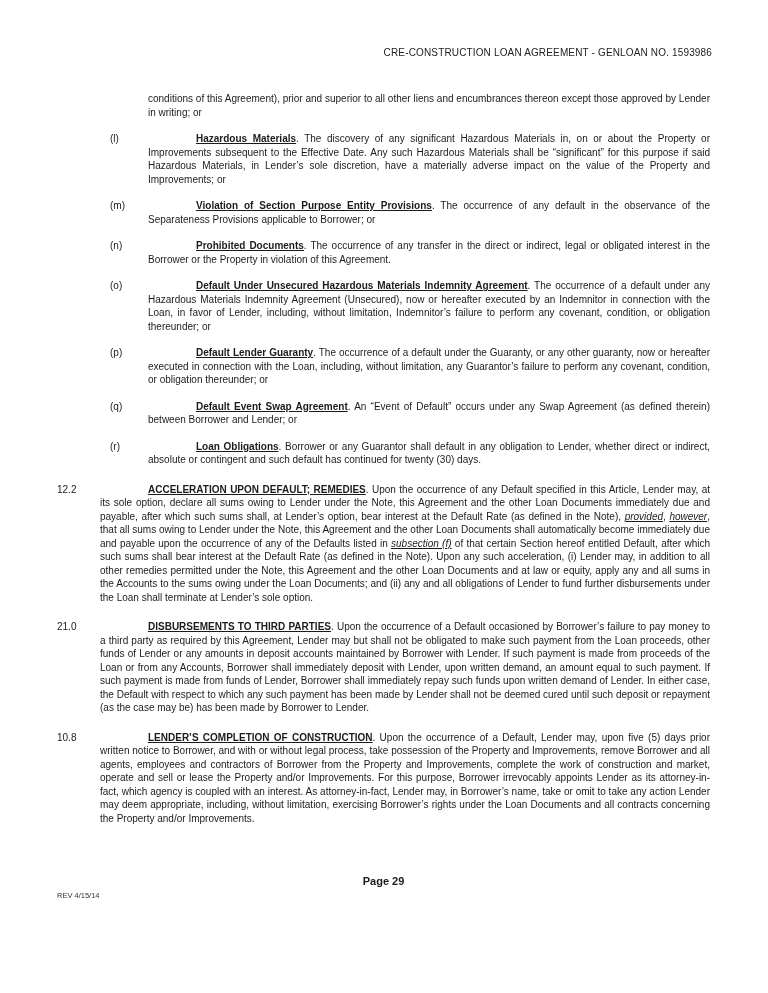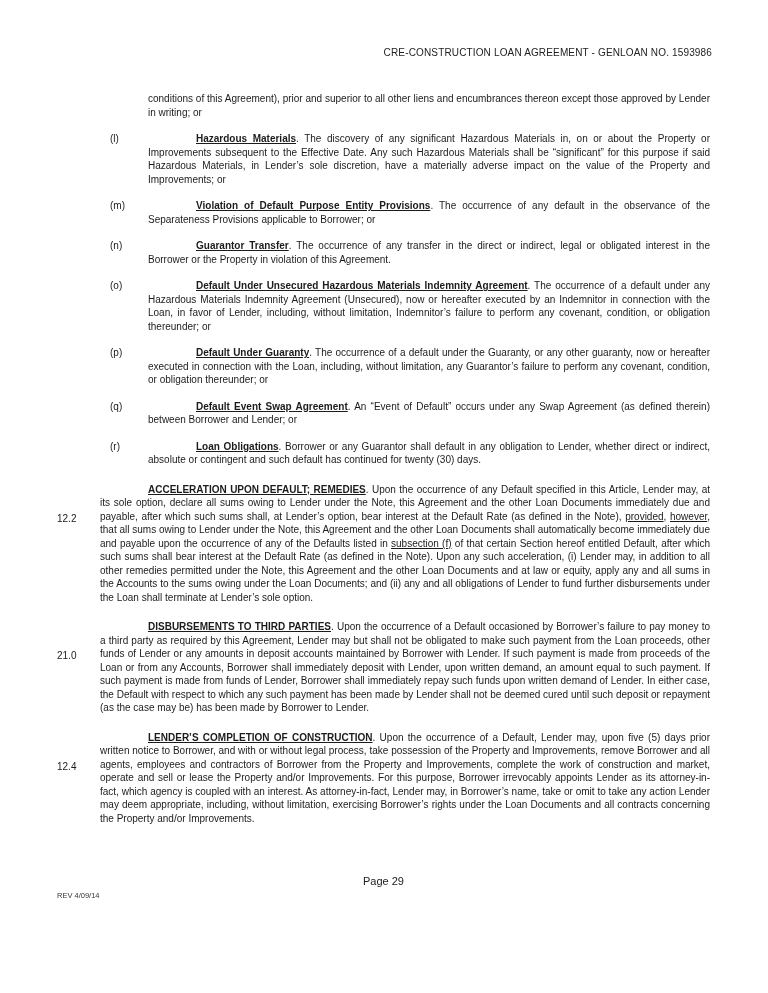--- a/index.html
+++ b/index.html
@@ -53,41 +53,42 @@
     width: 562px;
     text-align: justify;
   }
   .section {
     display: flex;
     margin-top: 16px;
   }
   .sec-label {
     flex: none;
     width: 43px;
-    margin-top: 29px;
   }
   .sec-text {
     width: 610px;
     text-align: justify;
   }
   .hu {
     font-weight: bold;
     text-decoration: underline;
     padding-left: 48px;
   }
   .u {
     text-decoration: underline;
+    font-style: italic;
   }
   .footer-page {
     position: absolute;
     left: 57px;
     top: 875px;
     width: 653px;
     text-align: center;
     font-size: 11px;
+    font-weight: bold;
   }
   .footer-rev {
     position: absolute;
     left: 57px;
     top: 891px;
     font-size: 7.5px;
     color: #333;
   }
 </style>
 </head>
@@ -103,36 +104,36 @@
   <div class="content">
     <p class="intro">conditions of this Agreement), prior and superior to all other liens and encumbrances thereon except those approved by Lender in writing; or</p>
     <div id="subitems">
   <div class="subitem">
     <span class="si-label">(l)</span>
     <span class="si-text"><span class="hu">Hazardous Materials</span><span>.  The discovery of any significant Hazardous Materials in, on or about the Property or Improvements subsequent to the Effective Date.  Any such Hazardous Materials shall be “significant” for this purpose if said Hazardous Materials, in Lender’s sole discretion, have a materially adverse impact on the value of the Property and Improvements; or</span></span>
   </div>
 
   <div class="subitem">
     <span class="si-label">(m)</span>
-    <span class="si-text"><span class="hu">Violation of Default Purpose Entity Provisions</span><span>.  The occurrence of any default in the observance of the Separateness Provisions applicable to Borrower; or</span></span>
+    <span class="si-text"><span class="hu">Violation of Section Purpose Entity Provisions</span><span>.  The occurrence of any default in the observance of the Separateness Provisions applicable to Borrower; or</span></span>
   </div>
 
   <div class="subitem">
     <span class="si-label">(n)</span>
-    <span class="si-text"><span class="hu">Guarantor Transfer</span><span>.  The occurrence of any transfer in the direct or indirect, legal or obligated interest in the Borrower or the Property in violation of this Agreement.</span></span>
+    <span class="si-text"><span class="hu">Prohibited Documents</span><span>.  The occurrence of any transfer in the direct or indirect, legal or obligated interest in the Borrower or the Property in violation of this Agreement.</span></span>
   </div>
 
   <div class="subitem">
     <span class="si-label">(o)</span>
     <span class="si-text"><span class="hu">Default Under Unsecured Hazardous Materials Indemnity Agreement</span><span>.  The occurrence of a default under any Hazardous Materials Indemnity Agreement (Unsecured), now or hereafter executed by an Indemnitor in connection with the Loan, in favor of Lender, including, without limitation, Indemnitor’s failure to perform any covenant, condition, or obligation thereunder; or</span></span>
   </div>
 
   <div class="subitem">
     <span class="si-label">(p)</span>
-    <span class="si-text"><span class="hu">Default Under Guaranty</span><span>.  The occurrence of a default under the Guaranty, or any other guaranty, now or hereafter executed in connection with the Loan, including, without limitation, any Guarantor’s failure to perform any covenant, condition, or obligation thereunder; or</span></span>
+    <span class="si-text"><span class="hu">Default Lender Guaranty</span><span>.  The occurrence of a default under the Guaranty, or any other guaranty, now or hereafter executed in connection with the Loan, including, without limitation, any Guarantor’s failure to perform any covenant, condition, or obligation thereunder; or</span></span>
   </div>
 
   <div class="subitem">
     <span class="si-label">(q)</span>
     <span class="si-text"><span class="hu">Default Event Swap Agreement</span><span>.  An “Event of Default” occurs under any Swap Agreement (as defined therein) between Borrower and Lender; or</span></span>
   </div>
 
   <div class="subitem">
     <span class="si-label">(r)</span>
     <span class="si-text"><span class="hu">Loan Obligations</span><span>.  Borrower or any Guarantor shall default in any obligation to Lender, whether direct or indirect, absolute or contingent and such default has continued for twenty (30) days.</span></span>
@@ -143,22 +144,22 @@
     <span class="sec-label">12.2</span>
     <span class="sec-text"><span class="hu">ACCELERATION UPON DEFAULT; REMEDIES</span><span>.  Upon the occurrence of any Default specified in this Article, Lender may, at its sole option, declare all sums owing to Lender under the Note, this Agreement and the other Loan Documents immediately due and payable, after which such sums shall, at Lender’s option, bear interest at the Default Rate (as defined in the Note), </span><span class="u">provided</span><span>, </span><span class="u">however</span><span>, that all sums owing to Lender under the Note, this Agreement and the other Loan Documents shall automatically become immediately due and payable upon the occurrence of any of the Defaults listed in </span><span class="u">subsection (f)</span><span> of that certain Section hereof entitled Default, after which such sums shall bear interest at the Default Rate (as defined in the Note).  Upon any such acceleration, (i) Lender may, in addition to all other remedies permitted under the Note, this Agreement and the other Loan Documents and at law or equity, apply any and all sums in the Accounts to the sums owing under the Loan Documents; and (ii) any and all obligations of Lender to fund further disbursements under the Loan shall terminate at Lender’s sole option.</span></span>
   </div>
 
   <div class="section">
     <span class="sec-label">21.0</span>
     <span class="sec-text"><span class="hu">DISBURSEMENTS TO THIRD PARTIES</span><span>.  Upon the occurrence of a Default occasioned by Borrower’s failure to pay money to a third party as required by this Agreement, Lender may but shall not be obligated to make such payment from the Loan proceeds, other funds of Lender or any amounts in deposit accounts maintained by Borrower with Lender.  If such payment is made from proceeds of the Loan or from any Accounts, Borrower shall immediately deposit with Lender, upon written demand, an amount equal to such payment.  If such payment is made from funds of Lender, Borrower shall immediately repay such funds upon written demand of Lender.  In either case, the Default with respect to which any such payment has been made by Lender shall not be deemed cured until such deposit or repayment (as the case may be) has been made by Borrower to Lender.</span></span>
   </div>
 
   <div class="section">
-    <span class="sec-label">12.4</span>
+    <span class="sec-label">10.8</span>
     <span class="sec-text"><span class="hu">LENDER’S COMPLETION OF CONSTRUCTION</span><span>.  Upon the occurrence of a Default, Lender may, upon five (5) days prior written notice to Borrower, and with or without legal process, take possession of the Property and Improvements, remove Borrower and all agents, employees and contractors of Borrower from the Property and Improvements, complete the work of construction and market, operate and sell or lease the Property and/or Improvements.  For this purpose, Borrower irrevocably appoints Lender as its attorney-in-fact, which agency is coupled with an interest.  As attorney-in-fact, Lender may, in Borrower’s name, take or omit to take any action Lender may deem appropriate, including, without limitation, exercising Borrower’s rights under the Loan Documents and all contracts concerning the Property and/or Improvements.</span></span>
   </div>
 </div>
   </div>
 
   <div class="footer-page">Page 29</div>
-  <div class="footer-rev">REV 4/09/14</div>
+  <div class="footer-rev">REV 4/15/14</div>
 
 </div>
 
 </body></html>

